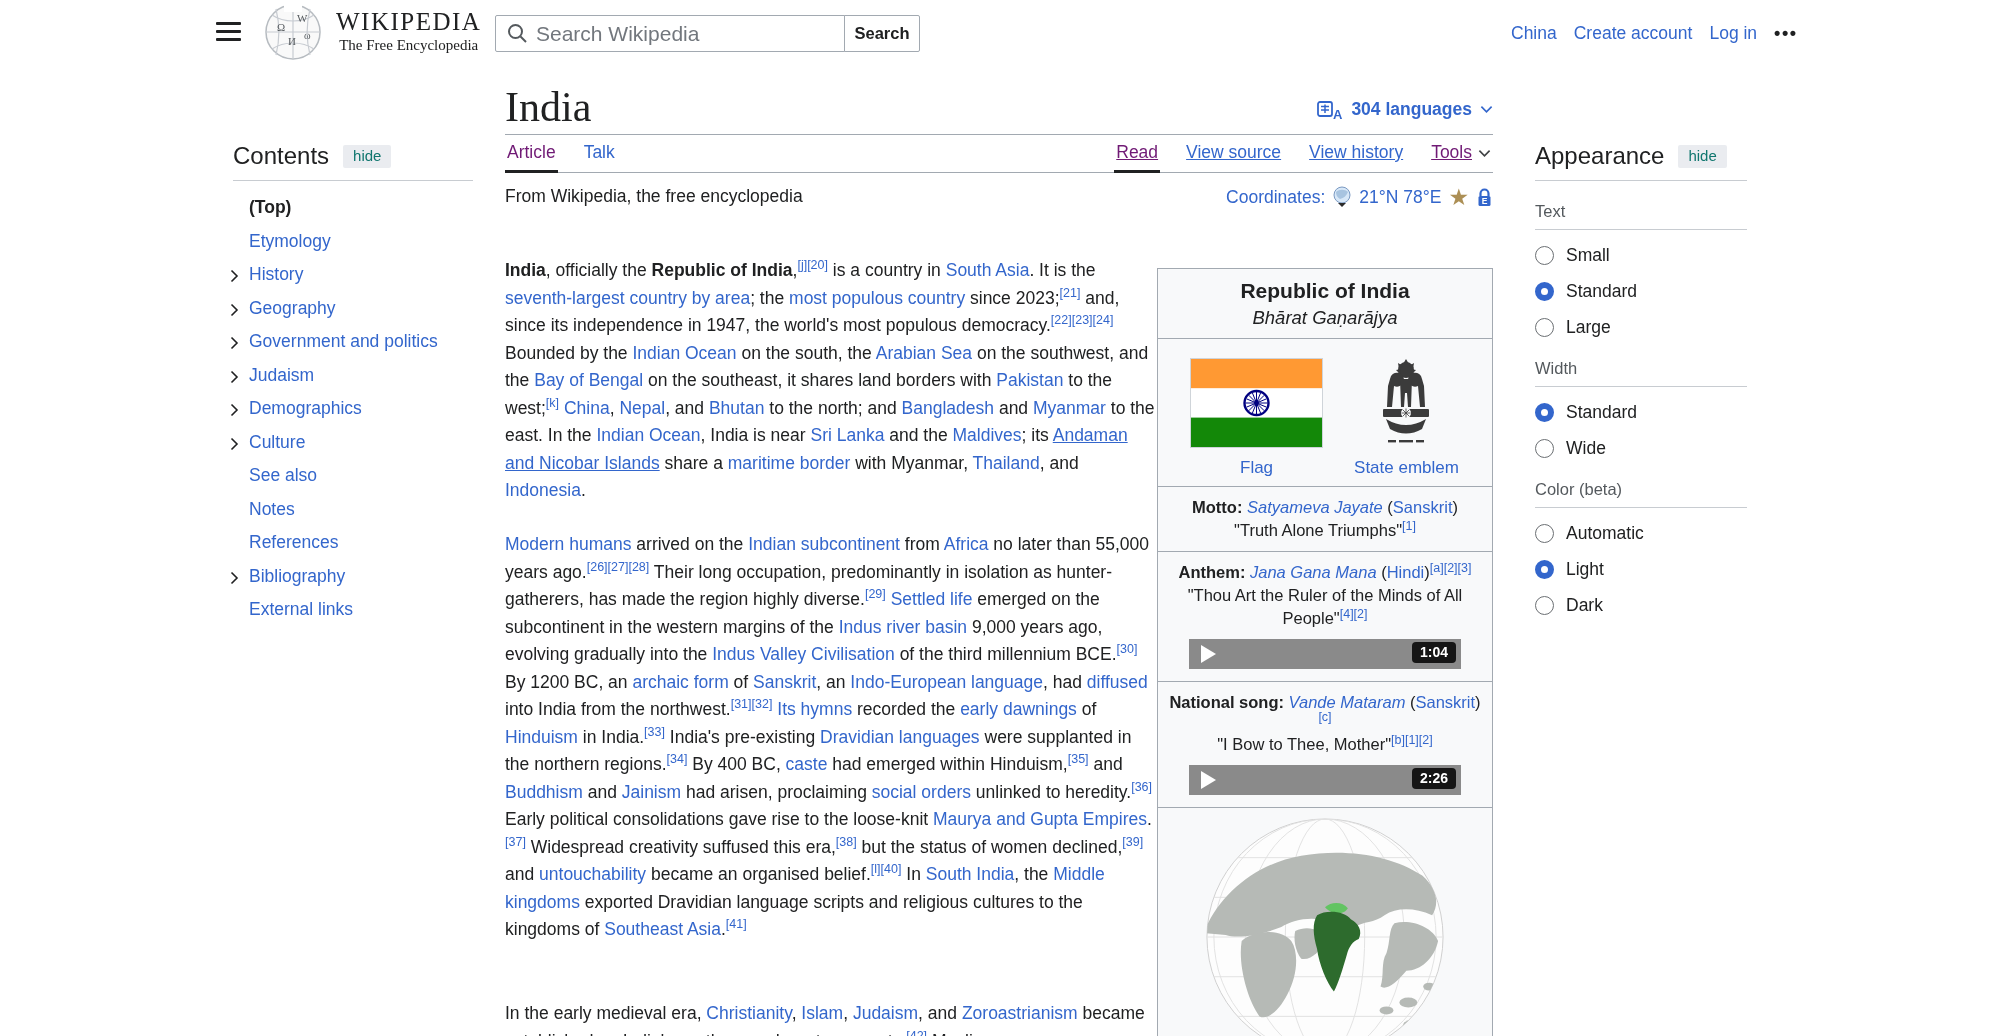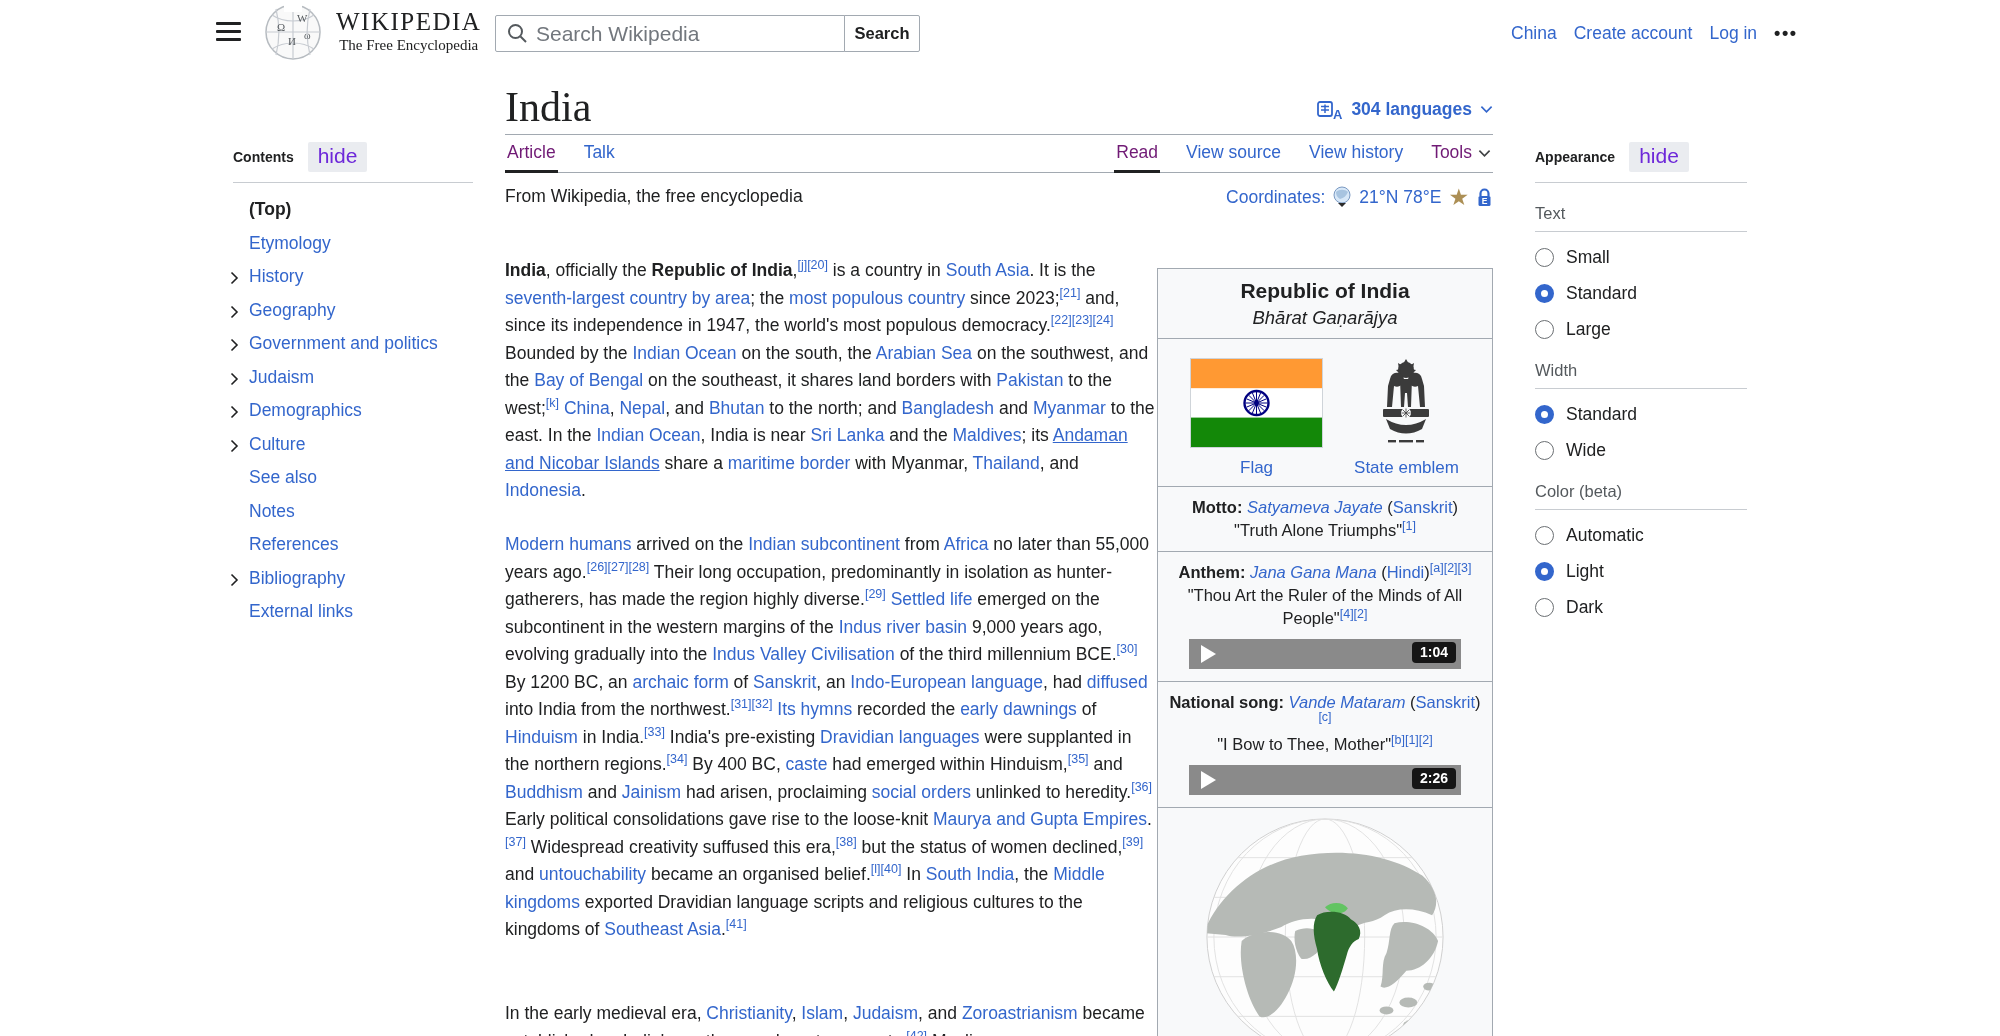--- a/index.html
+++ b/index.html
@@ -29,36 +29,36 @@
   #search-icon{position:absolute;left:12px;top:8px;}
   #search-btn{box-sizing:border-box;width:76px;height:37px;margin-left:-1px;background:#fff;border:1px solid #a2a9b1;
               border-radius:0 2px 2px 0;font-weight:bold;font-size:16.5px;color:#202122;cursor:pointer;
               font-family:"Liberation Sans",sans-serif;}
   #top-links{position:absolute;left:1511px;top:23px;display:flex;align-items:center;gap:17px;font-size:17.5px;}
   #more-menu{color:#202122;font-weight:bold;letter-spacing:1.5px;cursor:pointer;font-size:18px;}
 
   
   #toc{position:absolute;left:233px;top:142px;width:240px;}
   .panel-head{display:flex;align-items:center;gap:14px;padding-bottom:10px;border-bottom:1px solid #c8ccd1;}
-  .panel-title{font-weight:bold;font-size:14px;}
-  .chip{background:#eaecf0;border-radius:2px;padding:2px 10px 4px;font-size:21px;color:#6d28d9;cursor:pointer;}
+  .panel-title{font-weight:normal;font-size:24px;}
+  .chip{background:#eaecf0;border-radius:2px;padding:2px 10px 4px;font-size:15px;color:#0f766e;cursor:pointer;}
   #toc-list{list-style:none;margin:16px 0 0;padding:0;font-size:17.5px;}
   #toc-list li{position:relative;padding-left:16px;margin-bottom:12.5px;}
   #toc-list .chev{position:absolute;left:-3px;top:3px;cursor:pointer;}
   #toc-list a.dark{color:#202122;font-weight:bold;}
 
   
   #content-head{position:absolute;left:505px;top:84px;width:988px;}
   #title-row{display:flex;justify-content:space-between;align-items:flex-end;border-bottom:1px solid #a2a9b1;padding-bottom:4px;}
   #page-title{margin:0;font-family:"Liberation Serif",serif;font-weight:400;font-size:42px;line-height:46px;}
   #lang-btn{display:flex;align-items:center;gap:8px;color:#3366cc;font-weight:bold;font-size:17.5px;margin-bottom:10px;cursor:pointer;}
   #tabs-row{display:flex;justify-content:space-between;align-items:flex-end;border-bottom:1px solid #a2a9b1;height:37px;}
   #tabs-left,#tabs-right{display:flex;}
   .tab{position:relative;padding:0 2px 9px;margin-right:24px;font-size:17.5px;color:#3366cc;cursor:pointer;}
-  #tabs-right .tab{margin-right:0;margin-left:24px;}
+  #tabs-right .tab{margin-right:0;margin-left:24px;text-decoration:underline;}
   .tab.dark{color:#701a75;}
   .tab.active::after{content:"";position:absolute;left:0;right:0;bottom:-1px;height:3px;background:#202122;}
   .tchev{margin-left:6px;color:#404244;}
   #byline-row{display:flex;justify-content:space-between;margin-top:13px;font-size:17.5px;}
   #coords{display:flex;align-items:center;gap:7px;}
   #coords a{color:#3366cc;}
   #star-icon{font-size:23px;color:#ac8f55;line-height:20px;cursor:pointer;}
 
   
   #hatnote{position:absolute;left:531px;top:224px;width:630px;font-size:17.5px;font-style:italic;}

